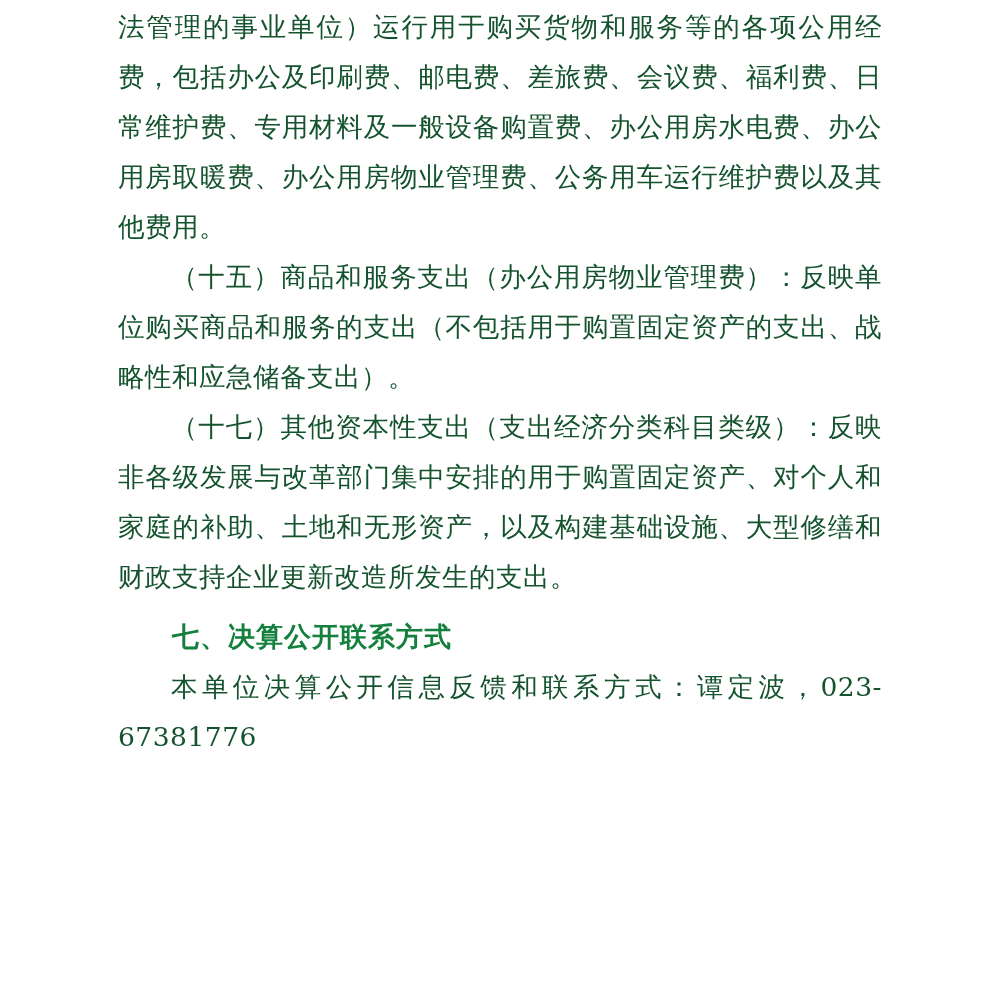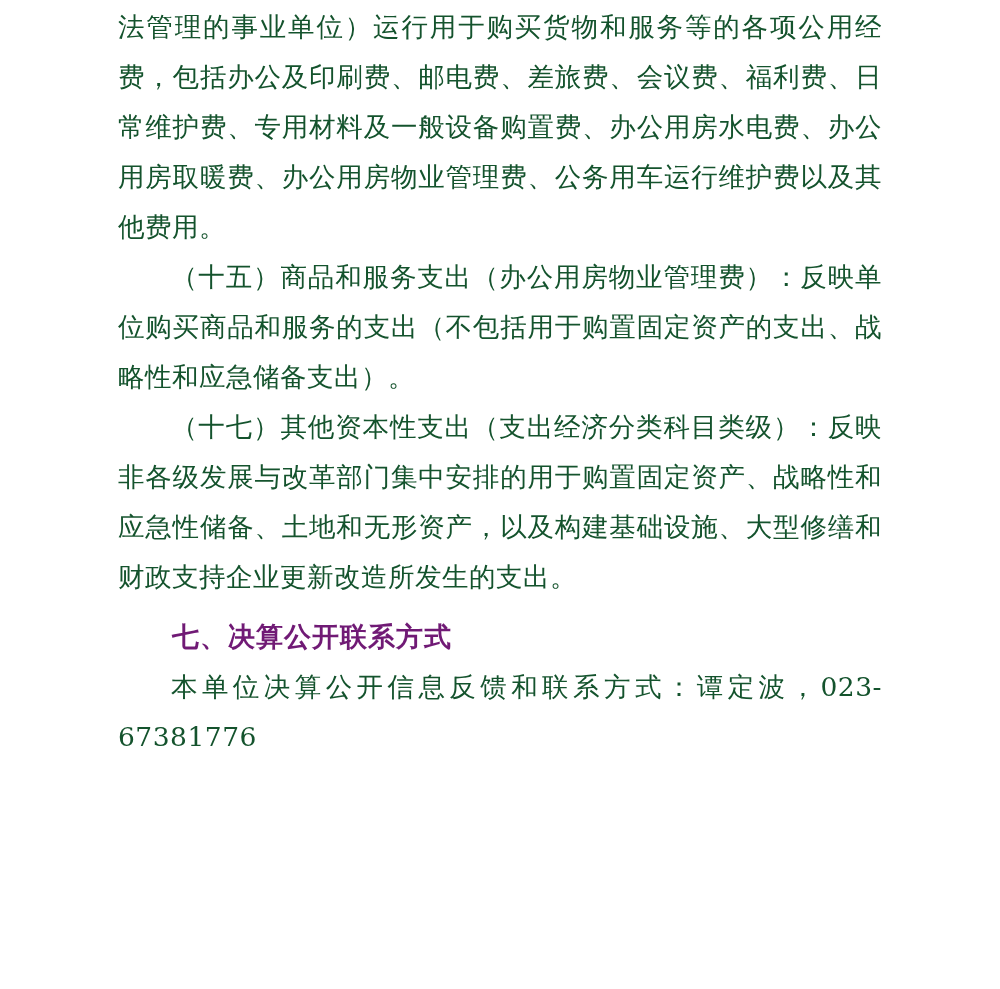--- a/index.html
+++ b/index.html
@@ -35,42 +35,42 @@
   }
   .indent {
     text-indent: 2em;
   }
   .heading {
     font-size: 27px;
     line-height: 50px;
     font-weight: bold;
     text-indent: 2em;
     margin: 0;
-    color: #701a75;
+    color: #15803d;
     letter-spacing: 1px;
   }
   .first-block {
     padding-top: 2px;
   }
   .spacer-md { height: 10px; }
 </style>
 </head>
 <body>
 
 <div class="page">
 
   <div class="first-block">
     <p class="para">法管理的事业单位）运行用于购买货物和服务等的各项公用经费，包括办公及印刷费、邮电费、差旅费、会议费、福利费、日常维护费、专用材料及一般设备购置费、办公用房水电费、办公用房取暖费、办公用房物业管理费、公务用车运行维护费以及其他费用。</p>
   </div>
 
 
   <p class="para indent">（十五）商品和服务支出（办公用房物业管理费）：反映单位购买商品和服务的支出（不包括用于购置固定资产的支出、战略性和应急储备支出）。</p>
 
 
-  <p class="para indent">（十七）其他资本性支出（支出经济分类科目类级）：反映非各级发展与改革部门集中安排的用于购置固定资产、战略性和应急性储备、土地和无形资产，以及构建基础设施、大型修缮和财政支持企业更新改造所发生的支出。</p>
+  <p class="para indent">（十七）其他资本性支出（支出经济分类科目类级）：反映非各级发展与改革部门集中安排的用于购置固定资产、对个人和家庭的补助、土地和无形资产，以及构建基础设施、大型修缮和财政支持企业更新改造所发生的支出。</p>
 
   <div class="spacer-md"></div>
 
   <h2 class="heading">七、决算公开联系方式</h2>
 
   <p class="para indent">本单位决算公开信息反馈和联系方式：谭定波，023-67381776</p>
 
 </div>
 
 </body></html>

